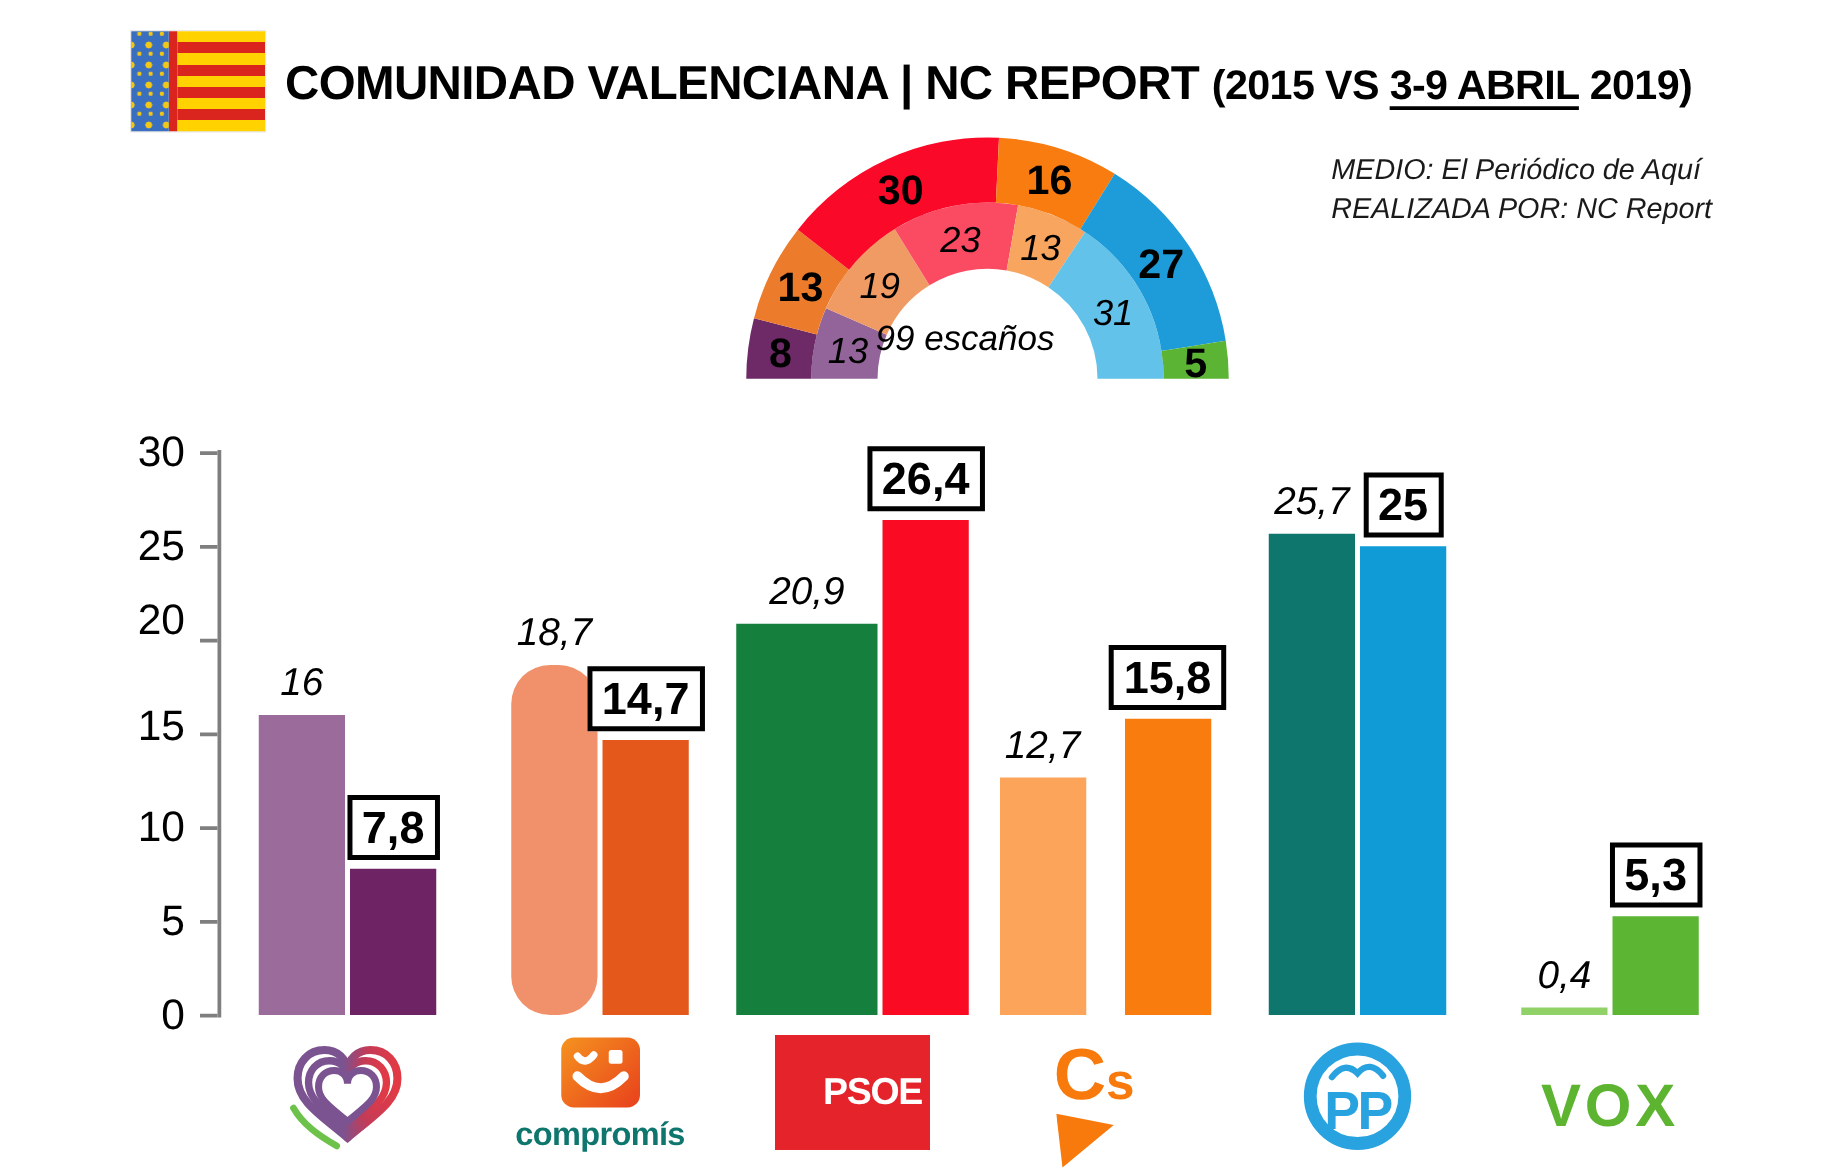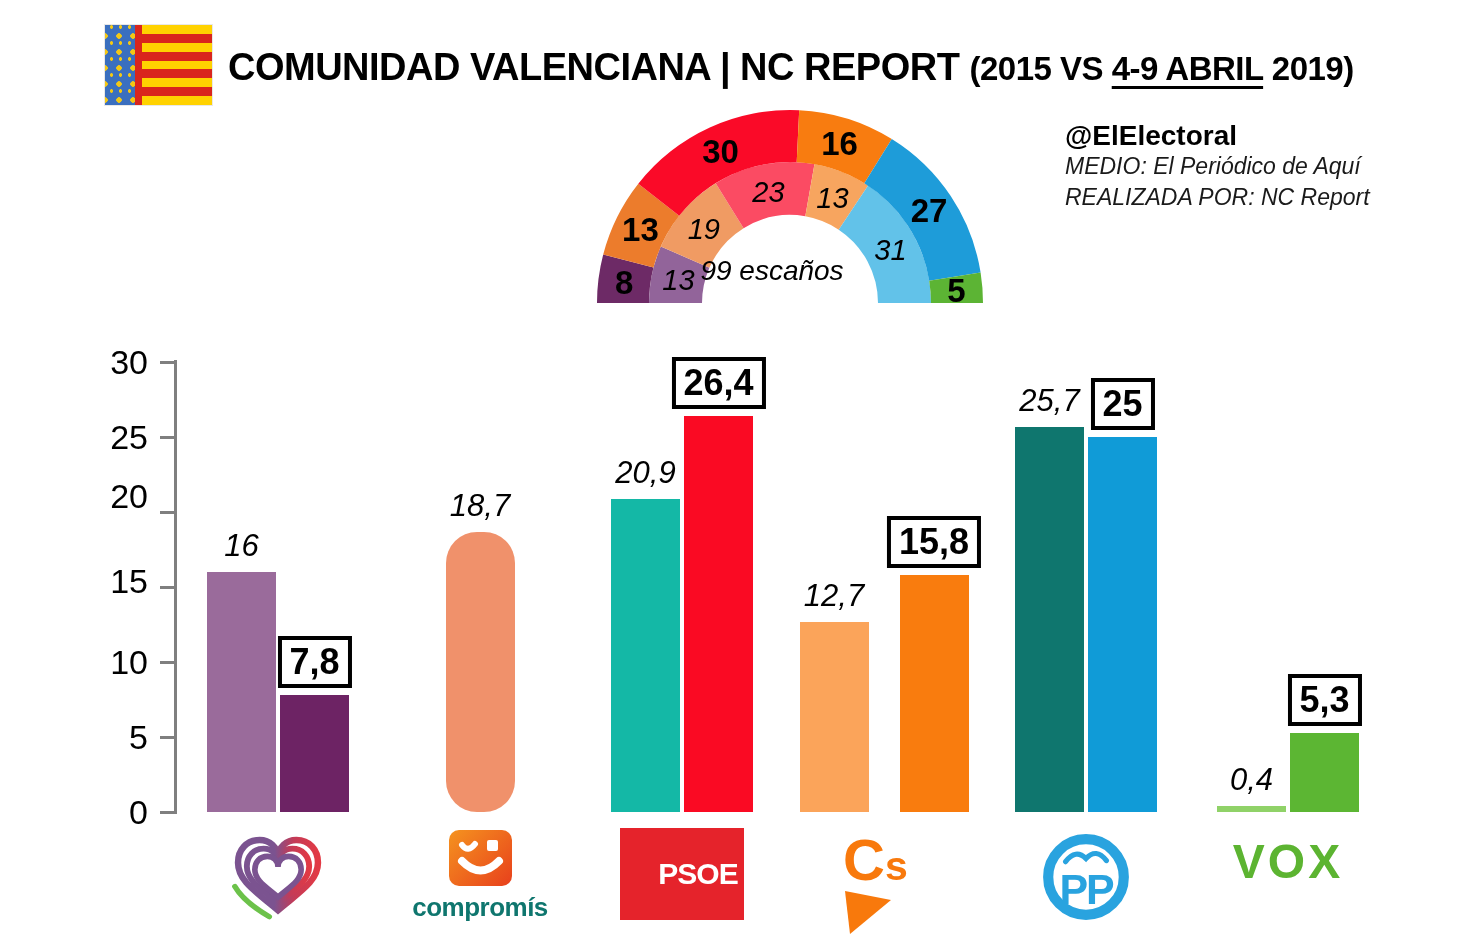--- a/index.html
+++ b/index.html
@@ -49,39 +49,38 @@
   #logos{position:absolute;left:177px;top:824px;width:1212px;height:112px;display:flex;}
   .lcol{width:202px;display:flex;flex-direction:column;align-items:center;}
   .comp-sq{width:63px;height:56px;border-radius:10px;background:linear-gradient(135deg,#f5931f,#e8401c);margin-top:6px;}
   .comp-word{font-size:26px;font-weight:bold;color:#0f766e;letter-spacing:-.5px;margin-top:6px;}
   .psoe-sq{width:92px;height:92px;background:#e5232b;margin-top:4px;display:flex;align-items:center;justify-content:center;padding-left:32px;}
   .psoe-word{color:#fff;font-weight:bold;font-size:30px;letter-spacing:-1px;}
   .cs-wrap{margin-top:10px;display:flex;flex-direction:column;align-items:flex-start;width:96px;padding-left:14px;}
   .cs-text{color:#f8790c;font-weight:bold;line-height:.9;}
   .cs-text .bigc{font-size:58px;}
   .cs-text .esse{font-size:41px;}
-  .vox-word{margin-top:10px;color:#5cb431;font-weight:bold;font-size:48px;letter-spacing:3px;}
+  .vox-word{margin-top:34px;color:#5cb431;font-weight:bold;font-size:48px;letter-spacing:3px;}
 </style>
 </head>
 <body>
 
 <div id="stage">
 
   <div class="flag">
     <div class="flag-blue">
         <div class="orn"></div>
       </div>
     <div class="flag-redstrip"></div>
     <div class="flag-stripes"></div>
   </div>
 
-  <div class="title"><span>COMUNIDAD VALENCIANA | NC REPORT </span><span class="paren"><span>(2015 VS </span><span class="ul">4-9 ABRIL</span><span> 2019)</span></span></div>
+  <div class="title"><span>COMUNIDAD VALENCIANA | NC REPORT </span><span class="paren"><span>(2015 VS </span><span class="ul">3-9 ABRIL</span><span> 2019)</span></span></div>
 
   <div class="attr">
-    <div class="handle">@ElElectoral</div>
     <div class="line">MEDIO: El Periódico de Aquí</div>
     <div class="line">REALIZADA POR: NC Report</div>
   </div>
 
   <svg id="hemi" width="390" height="198" viewBox="0 0 390 198">
       <path d="M54.0,195.0 A141,141 0 0 1 65.8,138.5 L114.4,159.7 A88,88 0 0 0 107.0,195.0 Z" fill="#92649a"></path>
       <text x="83.4" y="171.7" text-anchor="middle" dy="0.36em" font-family="Liberation Sans, sans-serif" font-size="29" font-style="italic" fill="#000">13</text>
       <path d="M65.8,138.5 A141,141 0 0 1 120.7,75.2 L148.6,120.2 A88,88 0 0 0 114.4,159.7 Z" fill="#f09b63"></path>
       <text x="108.8" y="120.3" text-anchor="middle" dy="0.36em" font-family="Liberation Sans, sans-serif" font-size="29" font-style="italic" fill="#000">19</text>
       <path d="M120.7,75.2 A141,141 0 0 1 219.5,56.1 L210.3,108.3 A88,88 0 0 0 148.6,120.2 Z" fill="#fb4b63"></path>
@@ -130,23 +129,26 @@
           <div class="lab15">16</div>
         </div>
         <div class="bar" style="height: 117px; background: rgb(109, 35, 100);">
           <div class="lab19">7,8</div>
         </div>
       </div>
       <div class="group">
         <div class="bar" style="height: 280.5px; background: rgb(240, 145, 107); border-radius: 31px;">
           <div class="lab15">18,7</div>
         </div>
-      </div>
-      <div class="group">
-        <div class="bar" style="height: 313.5px; background: #14b8a6;">
+        <div class="bar" style="height: 220.5px; background: rgb(228, 88, 28);">
+          <div class="lab19">14,7</div>
+        </div>
+      </div>
+      <div class="group">
+        <div class="bar" style="height: 313.5px; background: #15803d; padding-left: 44px;">
           <div class="lab15">20,9</div>
         </div>
         <div class="bar" style="height: 396px; background: rgb(250, 10, 35);">
           <div class="lab19">26,4</div>
         </div>
       </div>
       <div class="group">
         <div class="bar" style="height: 190.5px; background: rgb(251, 164, 90);">
           <div class="lab15">12,7</div>
         </div>

